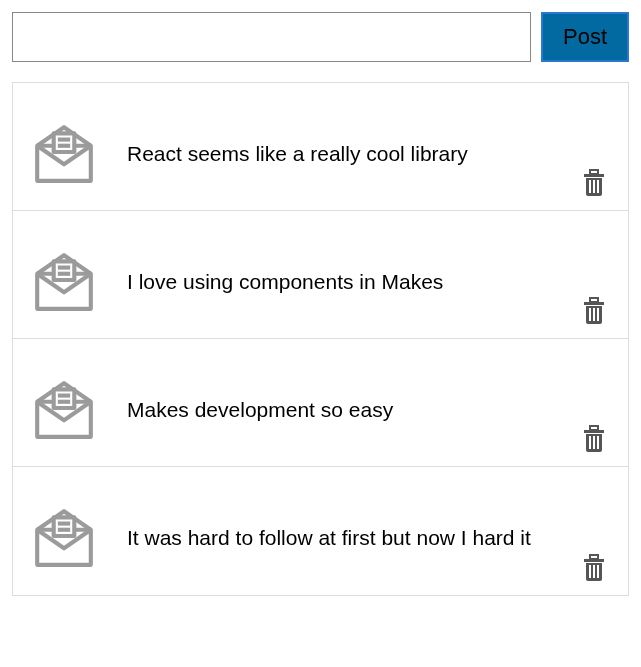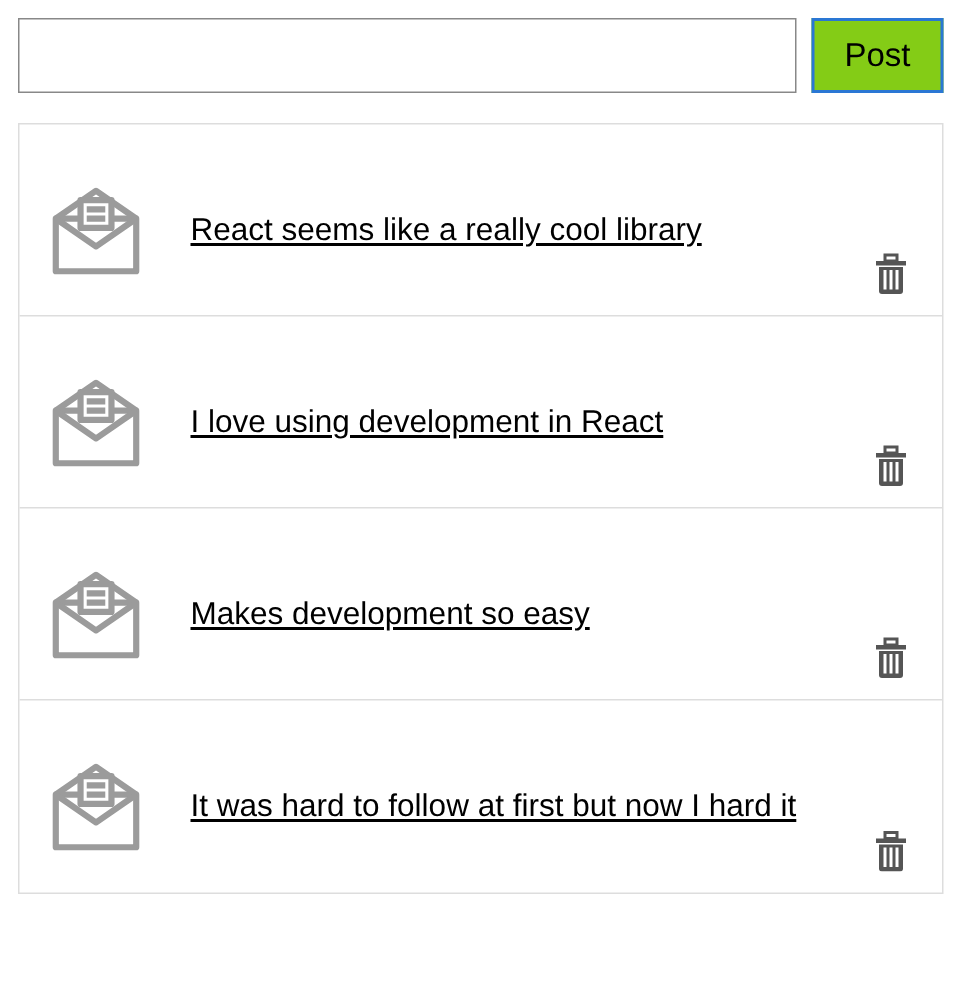--- a/index.html
+++ b/index.html
@@ -22,35 +22,34 @@
       height: 50px;
       border: 1px solid #888;
       font-size: 16px;
       padding: 6px 8px;
     }
     .post-button {
       width: 88px;
       height: 50px;
       font-size: 22px;
       color: #000;
-      background: #84cc16;
+      background: #0369a1;
       border: 2px solid #2a77d4;
       cursor: pointer;
     }
     .list {
       border: 1px solid #ddd;
     }
     .list-item {
       display: flex;
       align-items: center;
       padding: 14px 18px 0 18px;
       border-bottom: 1px solid #ddd;
       position: relative;
       min-height: 128px;
-      text-decoration: underline;
     }
     .list-item:last-child {
       border-bottom: none;
     }
     .item-icon {
       flex: 0 0 auto;
       width: 66px;
       height: 66px;
       margin-right: 30px;
       display: flex;
@@ -117,21 +116,21 @@
     <span class="item-icon">
       <svg viewBox="0 0 64 64" width="66" height="66" fill="none" stroke="#9b9b9b" stroke-width="4" stroke-linejoin="round">
         <polyline points="6,24 32,6 58,24"></polyline>
         <rect x="6" y="24" width="52" height="34"></rect>
         <polyline points="6,24 32,42 58,24"></polyline>
         <rect x="22" y="12" width="20" height="18" fill="#fff"></rect>
         <line x1="26" y1="18" x2="38" y2="18"></line>
         <line x1="26" y1="24" x2="38" y2="24"></line>
       </svg>
     </span>
-    <span class="item-text">I love using development in React</span>
+    <span class="item-text">I love using components in Makes</span>
     <button class="delete-button">
       <svg viewBox="0 0 24 28" width="24" height="28">
         <rect x="2" y="6" width="20" height="3" fill="#555"></rect>
         <rect x="8" y="2" width="8" height="4" fill="none" stroke="#555" stroke-width="2"></rect>
         <path d="M4 10 L4 26 Q4 28 6 28 L18 28 Q20 28 20 26 L20 10 Z" fill="#555"></path>
         <rect x="7" y="12" width="2" height="13" fill="#fff"></rect>
         <rect x="11" y="12" width="2" height="13" fill="#fff"></rect>
         <rect x="15" y="12" width="2" height="13" fill="#fff"></rect>
       </svg>
     </button>

